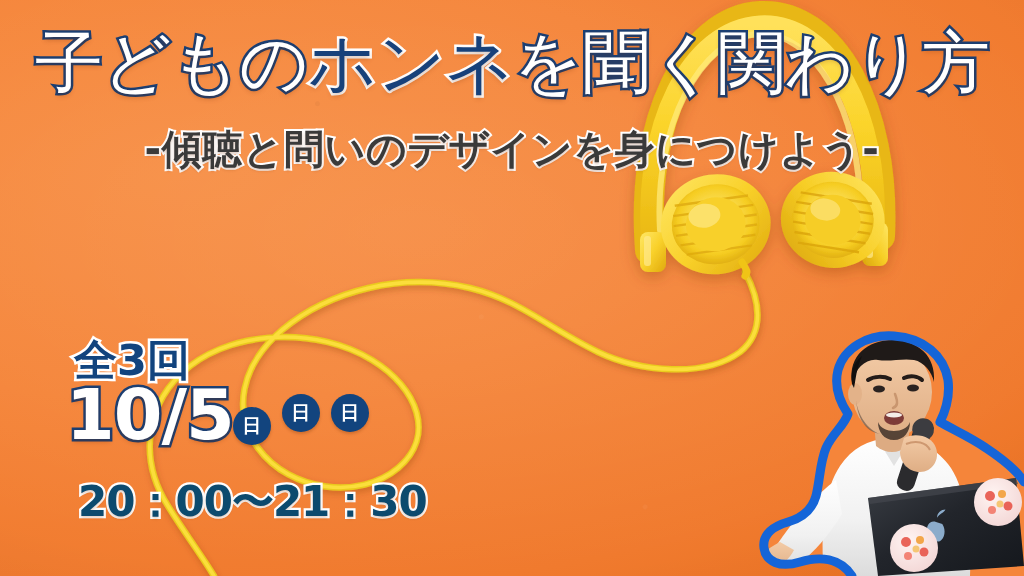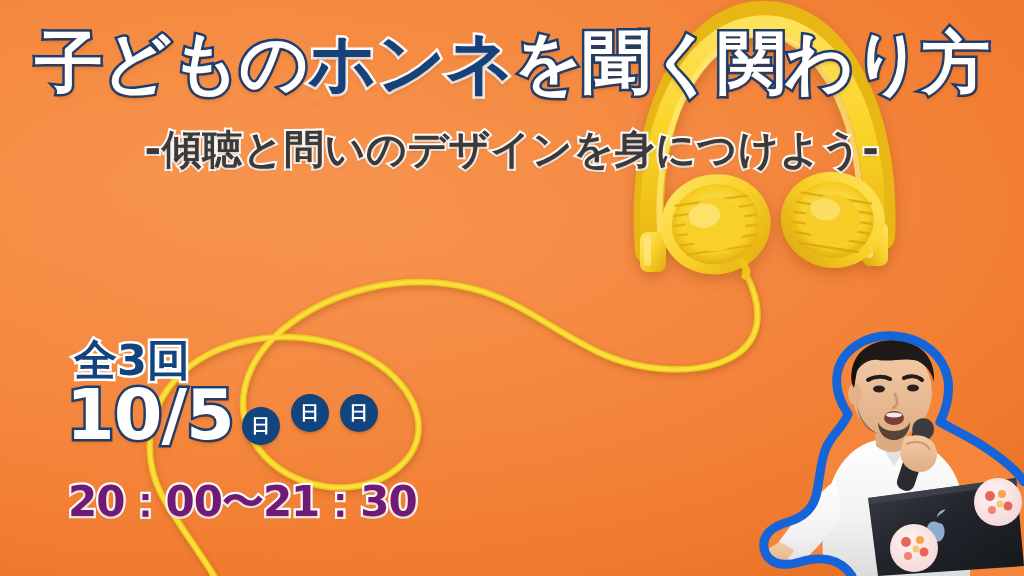--- a/index.html
+++ b/index.html
@@ -48,21 +48,21 @@
     pointer-events: none;
   }
 
   
   .title {
     position: absolute;
     left: 0; right: 0;
     top: 26px;
     text-align: center;
     font-size: 68px;
-    font-weight: 700;
+    font-weight: 400;
     line-height: 1.08;
     letter-spacing: -1px;
     white-space: nowrap;
     z-index: 6;
   }
   .title .seg {
     display: inline;
   }
   .t-white {
     color: #FFFFFF;
@@ -113,21 +113,21 @@
     top: 380px;
     display: flex;
     align-items: center;
     gap: 14px;
     z-index: 6;
     white-space: nowrap;
   }
   .date-group {
     display: flex;
     align-items: flex-end;
-    gap: 11px;
+    gap: 2px;
   }
   .date-num {
     font-size: 70px;
     font-weight: 700;
     line-height: 1;
     letter-spacing: -1px;
     color: #FFFFFF;
     -webkit-text-stroke: 5px #1B3F73;
     paint-order: stroke fill;
     text-shadow: 0 3px 4px rgba(120,45,0,.28);
@@ -143,26 +143,26 @@
     display: flex;
     align-items: center;
     justify-content: center;
     margin-bottom: 5px;
     margin-left: -3px;
     box-shadow: 0 2px 3px rgba(100,40,0,.25);
   }
 
   .time {
     position: absolute;
-    left: 68px;
+    left: 78px;
     top: 474px;
     font-size: 42px;
     font-weight: 700;
     letter-spacing: -1px;
-    color: #701a75;
+    color: #0c4a6e;
     -webkit-text-stroke: 4.5px #FFFFFF;
     paint-order: stroke fill;
     text-shadow: 0 2px 3px rgba(120,45,0,.22);
     z-index: 6;
     white-space: nowrap;
   }
 
   
   .speaker {
     position: absolute;

